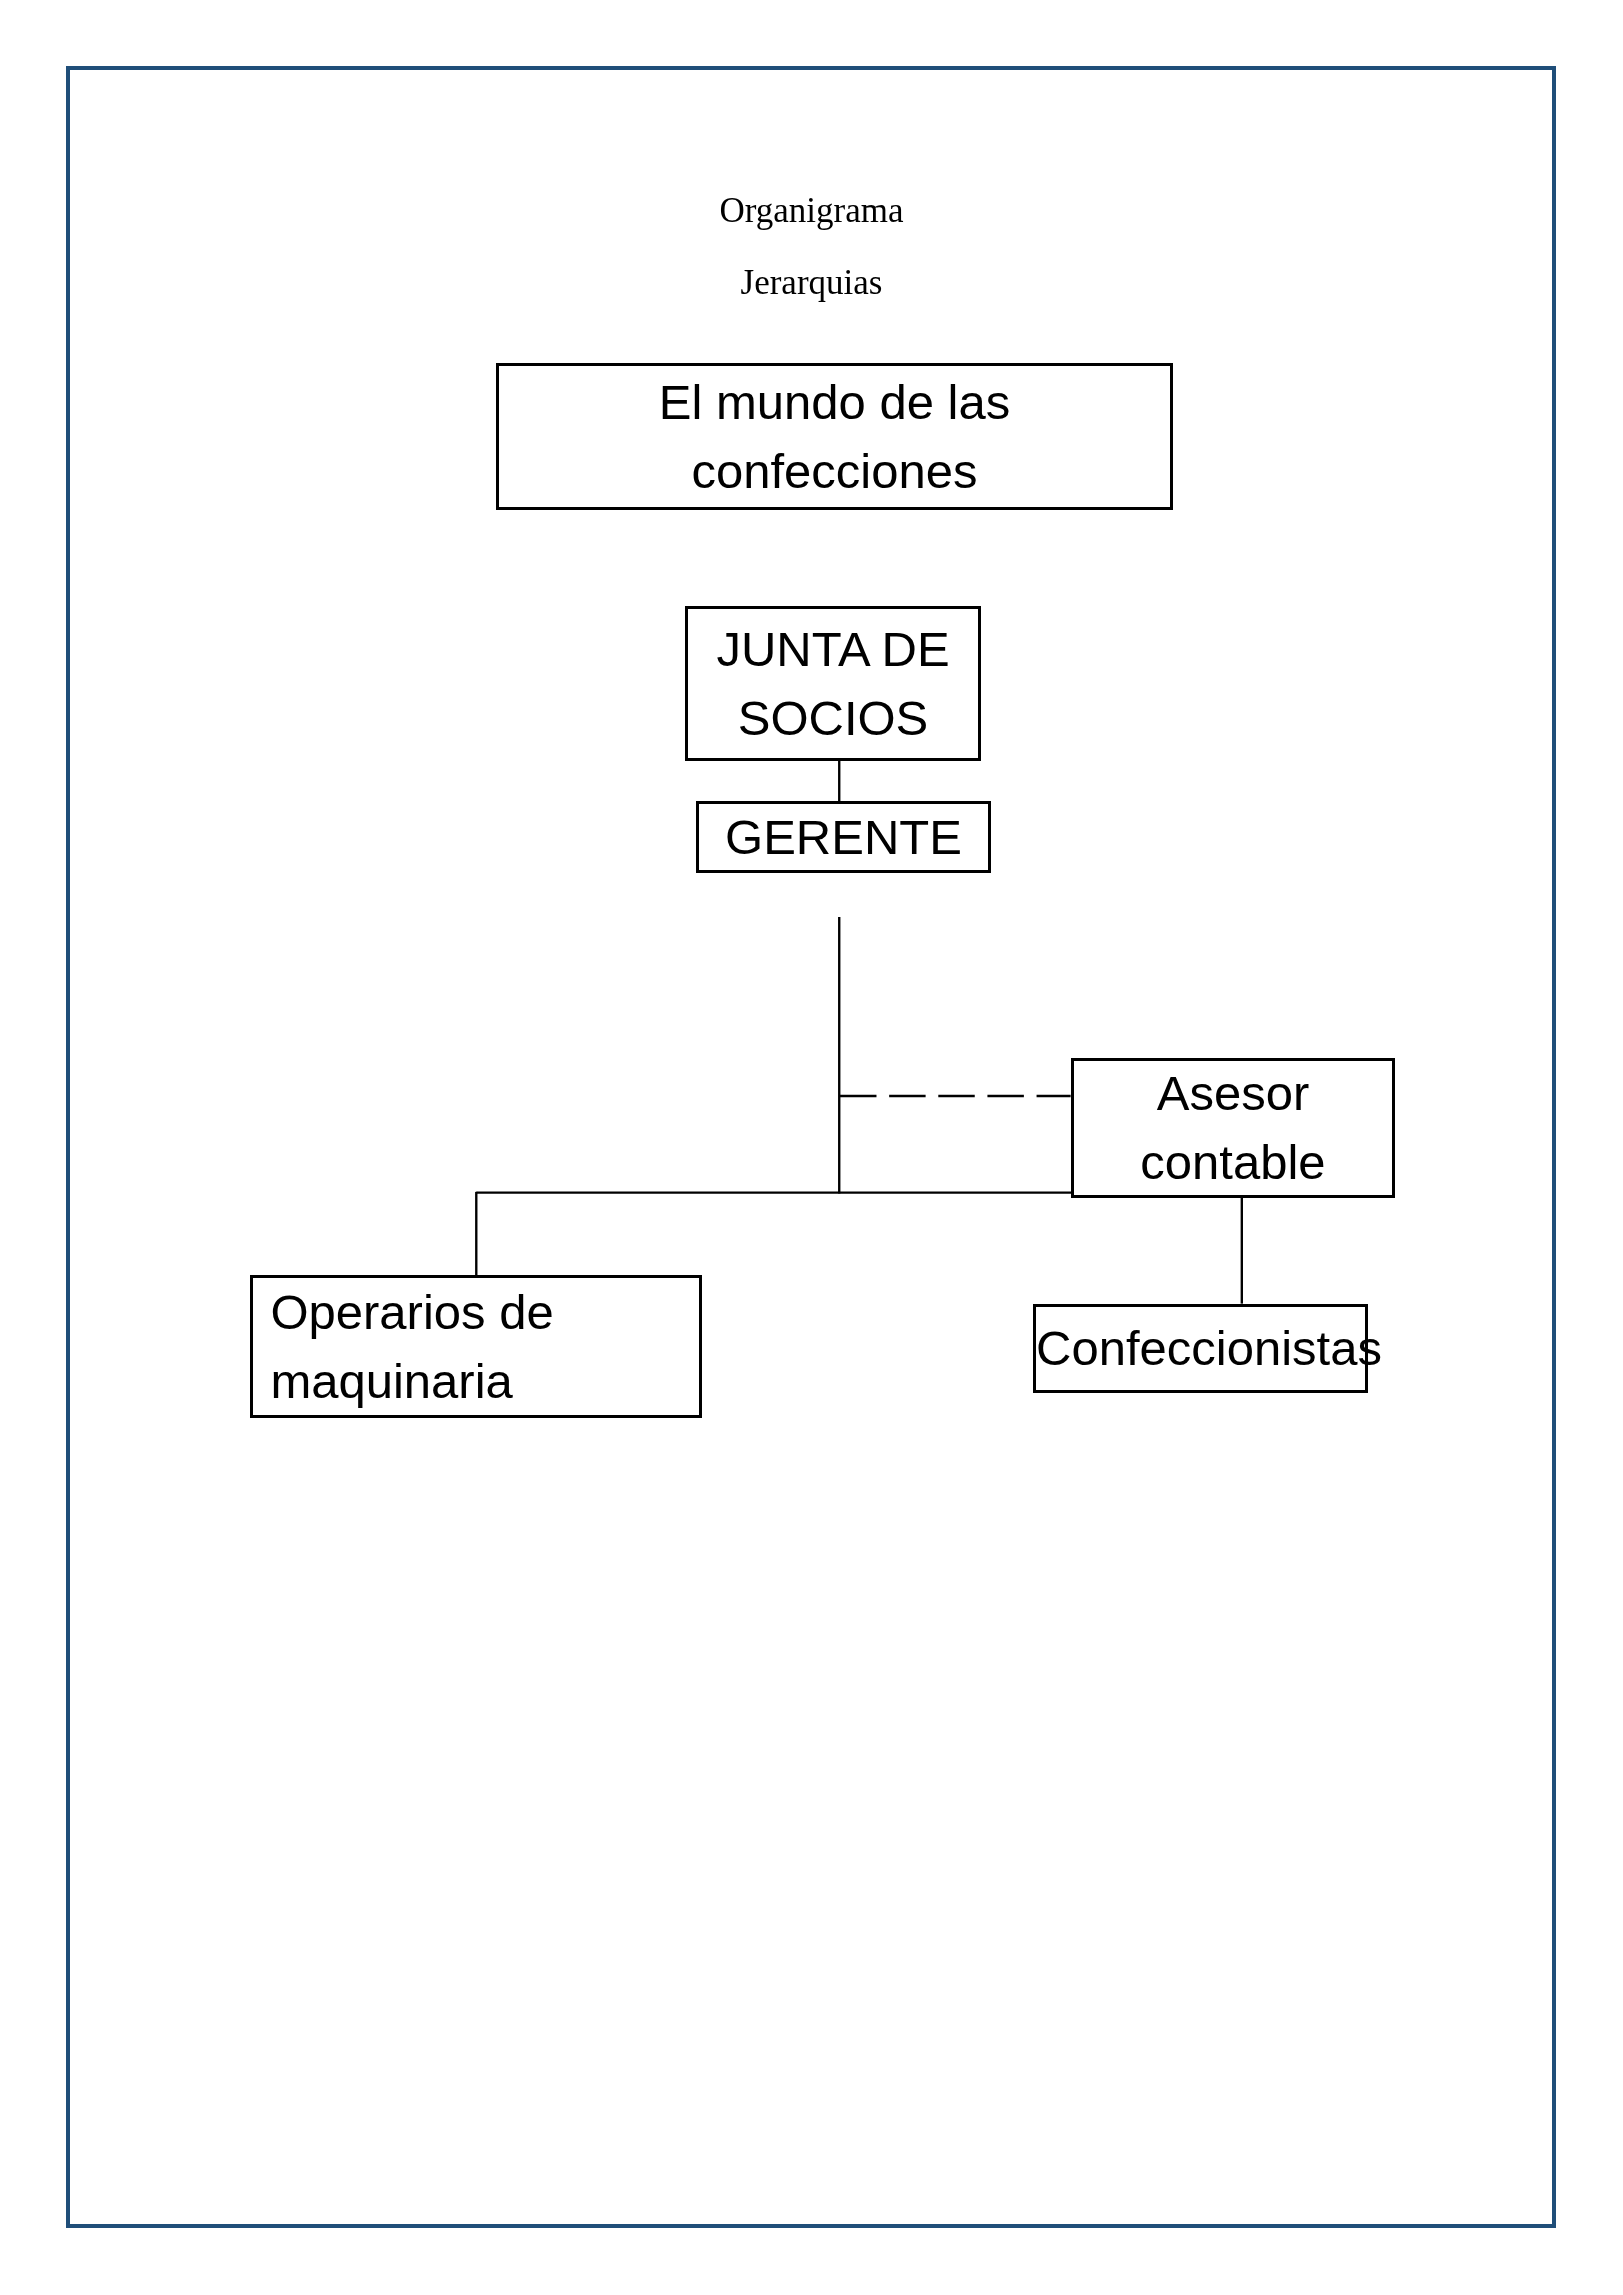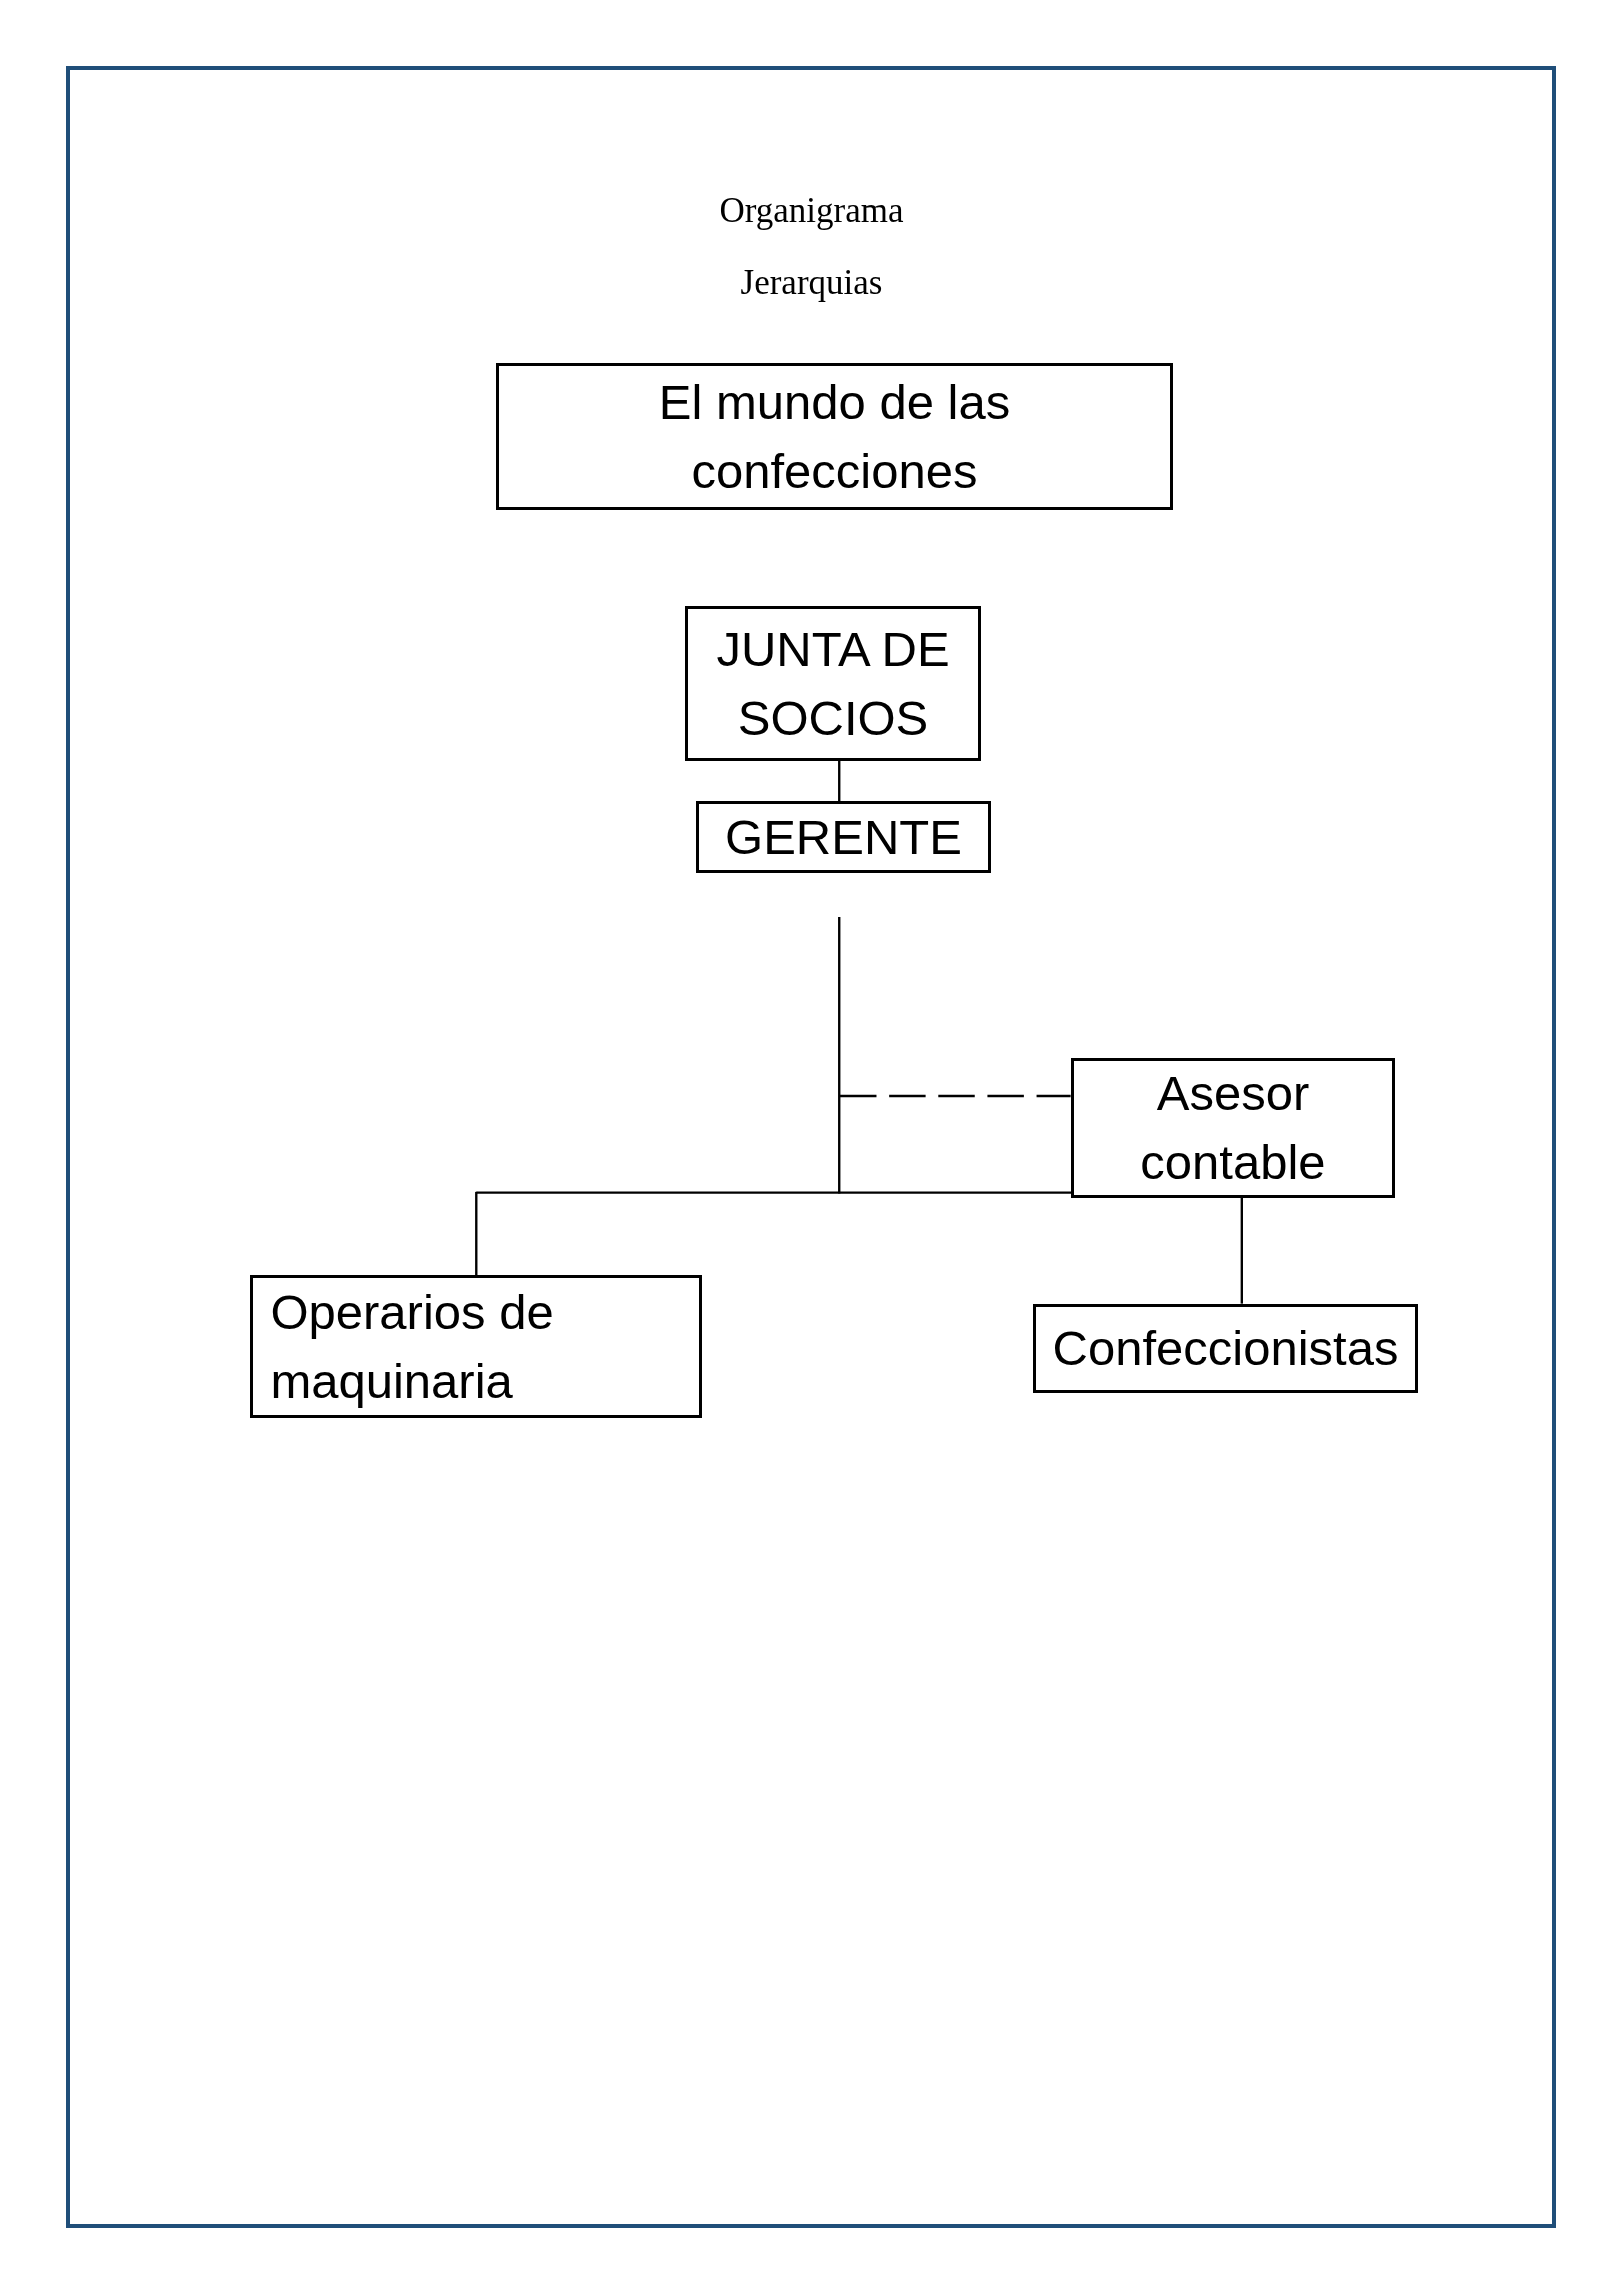--- a/index.html
+++ b/index.html
@@ -47,21 +47,21 @@
     text-align: center;
   }
   .org-box .line:empty { display: none; }
 
   .box-company         { left: 496px;  top: 363px;  width: 677px; height: 147px; }
   .box-junta           { left: 685px;  top: 598px;  width: 296px; height: 155px; margin-top: 8px; }
   .box-gerente         { left: 696px;  top: 801px; width: 295px; height: 72px; justify-content: center; }
   .box-asesor          { left: 1071px; top: 1058px; width: 324px; height: 140px; }
   .box-operarios       { left: 250px;  top: 1275px; width: 452px; height: 143px;
                          text-align: left; padding-left: 17.4px; }
-  .box-confeccionistas { left: 1033px; top: 1304px; width: 385px; height: 89px; }
+  .box-confeccionistas { left: 1033px; top: 1304px; width: 335px; height: 89px; }
 
   svg.connectors {
     position: absolute;
     left: 0; top: 0;
     width: 1623px; height: 2295px;
     pointer-events: none;
   }
 </style>
 </head>
 <body>

